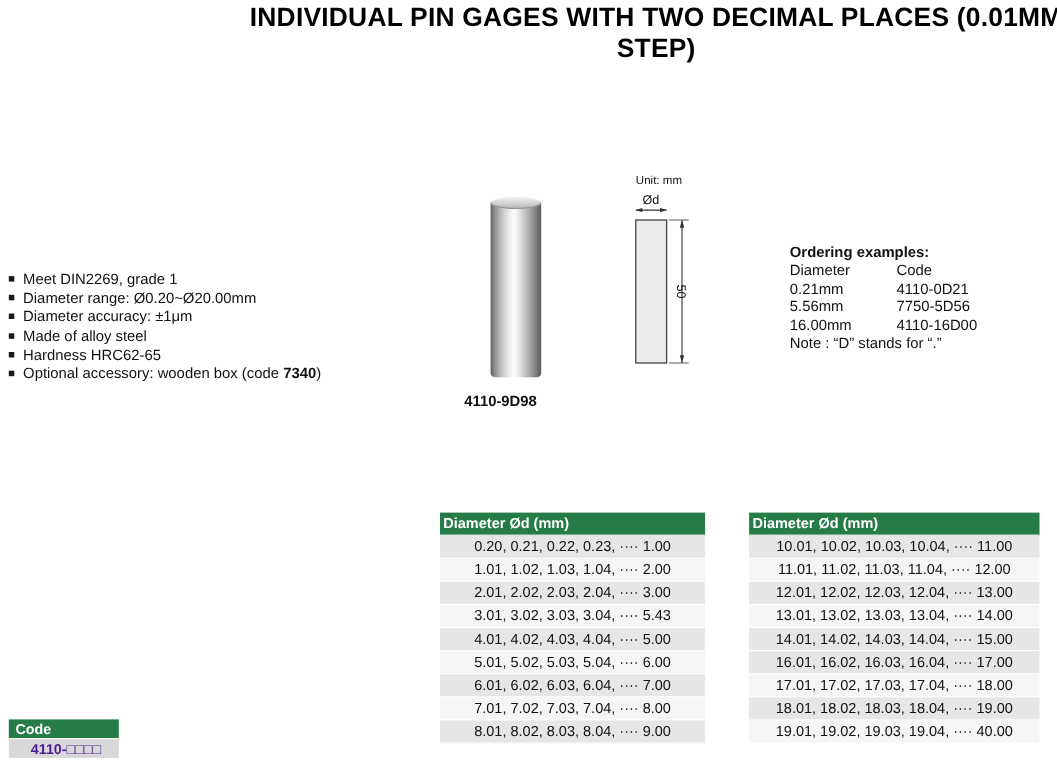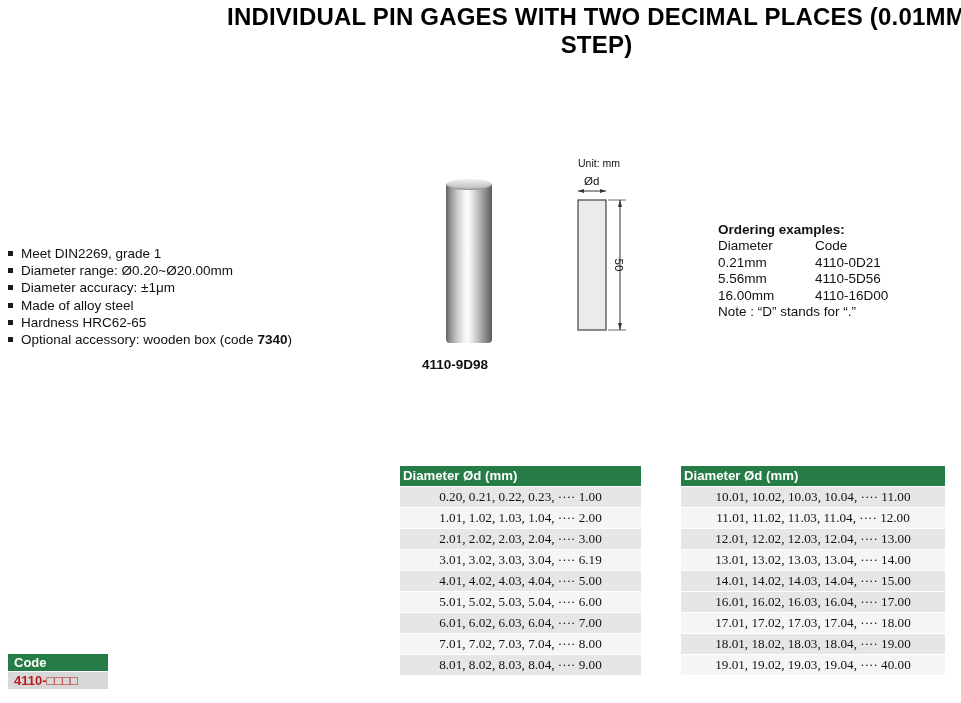--- a/index.html
+++ b/index.html
@@ -32,30 +32,30 @@
   
   .ordering{position:absolute;left:718px;top:222px;font-size:13.5px;line-height:16.4px;}
   .ordering-title{font-weight:bold;}
   .ord-row{display:flex;height:16.4px;}
   .ord-c1{width:97px;}
 
   
   .code-box{position:absolute;left:8px;top:654px;width:100px;font-size:13px;font-weight:bold;}
   .code-head{background:var(--green);color:#fff;height:17px;line-height:17px;
              padding-left:6px;margin-bottom:1px;}
-  .code-val{background:#d8d8d8;height:17px;line-height:17px;padding-left:6px;color:#b91c1c;}
+  .code-val{background:#d8d8d8;height:17px;line-height:17px;padding-left:20px;color:#4c1d95;}
 
   
   .dtable{position:absolute;top:466px;font-size:13.2px;}
   .dtable.t1{left:400px;width:241px;}
   .dtable.t2{left:681px;width:264px;}
   .thead{background:var(--green);color:#fff;font-weight:bold;height:20px;line-height:20px;
          padding-left:3px;border-bottom:1px solid #fff;}
   .trow{height:20px;line-height:20px;text-align:center;border-bottom:1px solid #fff;
-        white-space:nowrap;font-family:Liberation Serif, serif;}
+        white-space:nowrap;}
   .trow.odd{background:#e6e6e6;}
   .trow.even{background:#f5f5f5;}
 
   :root{--green:#267c46;}
 </style>
 </head>
 <body>
 
 <div class="page">
 
@@ -118,41 +118,41 @@
       <span class="ord-c1">Diameter</span>
       <span>Code</span>
     </div>
     <div>
         <div class="ord-row">
           <span class="ord-c1">0.21mm</span>
           <span>4110-0D21</span>
         </div>
         <div class="ord-row">
           <span class="ord-c1">5.56mm</span>
-          <span>4110-5D56</span>
+          <span>7750-5D56</span>
         </div>
         <div class="ord-row">
           <span class="ord-c1">16.00mm</span>
           <span>4110-16D00</span>
         </div>
       </div>
     <div class="ord-note">Note : “D” stands for “.”</div>
   </div>
 
   <div class="code-box">
     <div class="code-head">Code</div>
     <div class="code-val">4110-□□□□</div>
   </div>
 
   <div class="dtable t1">
     <div class="thead">Diameter Ød (mm)</div>
   <div class="trow odd">0.20, 0.21, 0.22, 0.23, ···· 1.00</div>
       <div class="trow even">1.01, 1.02, 1.03, 1.04, ···· 2.00</div>
       <div class="trow odd">2.01, 2.02, 2.03, 2.04, ···· 3.00</div>
-      <div class="trow even">3.01, 3.02, 3.03, 3.04, ···· 6.19</div>
+      <div class="trow even">3.01, 3.02, 3.03, 3.04, ···· 5.43</div>
       <div class="trow odd">4.01, 4.02, 4.03, 4.04, ···· 5.00</div>
       <div class="trow even">5.01, 5.02, 5.03, 5.04, ···· 6.00</div>
       <div class="trow odd">6.01, 6.02, 6.03, 6.04, ···· 7.00</div>
       <div class="trow even">7.01, 7.02, 7.03, 7.04, ···· 8.00</div>
       <div class="trow odd">8.01, 8.02, 8.03, 8.04, ···· 9.00</div>
     </div>
   <div class="dtable t2">
     <div class="thead">Diameter Ød (mm)</div>
   <div class="trow odd">10.01, 10.02, 10.03, 10.04, ···· 11.00</div>
       <div class="trow even">11.01, 11.02, 11.03, 11.04, ···· 12.00</div>

